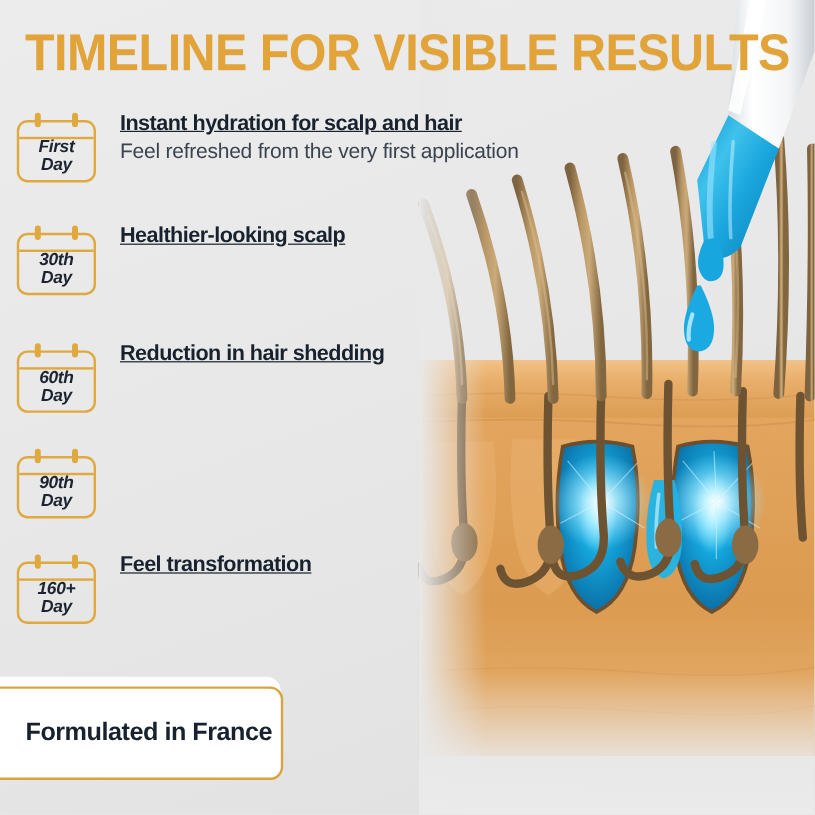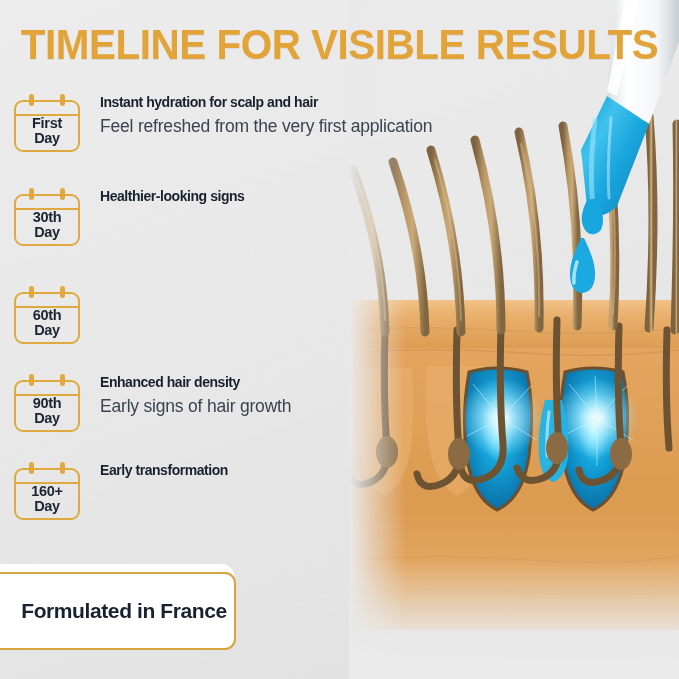--- a/index.html
+++ b/index.html
@@ -43,20 +43,21 @@
   #row2{top:280px;}
   #row3{top:368px;}
   #row4{top:456px;}
 
   
   .cal{
     position:relative;
     width:70px;height:62px;
     flex:0 0 70px;
     margin-top:4px;
+    font-style:italic;
   }
   .cal-body{
     position:absolute;
     left:0;top:8px;
     width:66px;height:52px;
     border:2.5px solid #E0A93F;
     border-radius:9px;
     box-sizing:border-box;
     background:transparent;
   }
@@ -87,26 +88,27 @@
     letter-spacing:-0.3px;
   }
   .cal-text span{display:block;}
 
   
   .txt{
     margin-left:16px;
     padding-top:2px;
   }
   .head{
-    font-size:14px;
+    font-size:18px;
     font-weight:bold;
     color:#18222F;
     letter-spacing:-0.45px;
     line-height:25px;
     white-space:nowrap;
+    text-decoration:underline;
   }
   .sub{
     font-size:17.5px;
     font-weight:normal;
     color:#3A4450;
     letter-spacing:-0.2px;
     line-height:21px;
     margin-top:1px;
     max-width:380px;
     text-align:right;
@@ -328,69 +330,66 @@
       <div class="cal-tab l"></div>
       <div class="cal-tab r"></div>
       <div class="cal-body"></div>
       <div class="cal-hline"></div>
       <div class="cal-text">
         <span>30th</span>
         <span>Day</span>
       </div>
     </div>
     <div class="txt">
-      <div class="head">Healthier-looking signs</div>
+      <div class="head">Healthier-looking scalp</div>
     </div>
   </div>
 
   <div class="row" id="row2">
     <div class="cal">
       <div class="cal-tab l"></div>
       <div class="cal-tab r"></div>
       <div class="cal-body"></div>
       <div class="cal-hline"></div>
       <div class="cal-text">
         <span>60th</span>
         <span>Day</span>
       </div>
     </div>
     <div class="txt">
+      <div class="head">Reduction in hair shedding</div>
     </div>
   </div>
 
   <div class="row" id="row3">
     <div class="cal">
       <div class="cal-tab l"></div>
       <div class="cal-tab r"></div>
       <div class="cal-body"></div>
       <div class="cal-hline"></div>
       <div class="cal-text">
         <span>90th</span>
         <span>Day</span>
       </div>
     </div>
+  </div>
+
+  <div class="row" id="row4">
+    <div class="cal">
+      <div class="cal-tab l"></div>
+      <div class="cal-tab r"></div>
+      <div class="cal-body"></div>
+      <div class="cal-hline"></div>
+      <div class="cal-text">
+        <span>160+</span>
+        <span>Day</span>
+      </div>
+    </div>
     <div class="txt">
-      <div class="head">Enhanced hair density</div>
-      <div class="sub">Early signs of hair growth</div>
-    </div>
-  </div>
-
-  <div class="row" id="row4">
-    <div class="cal">
-      <div class="cal-tab l"></div>
-      <div class="cal-tab r"></div>
-      <div class="cal-body"></div>
-      <div class="cal-hline"></div>
-      <div class="cal-text">
-        <span>160+</span>
-        <span>Day</span>
-      </div>
-    </div>
-    <div class="txt">
-      <div class="head">Early transformation</div>
+      <div class="head">Feel transformation</div>
     </div>
   </div>
 
   <div id="badge-shadow"></div>
   <div id="badge">
     <div id="badge-label">Formulated in France</div>
   </div>
 
 </div>
 

